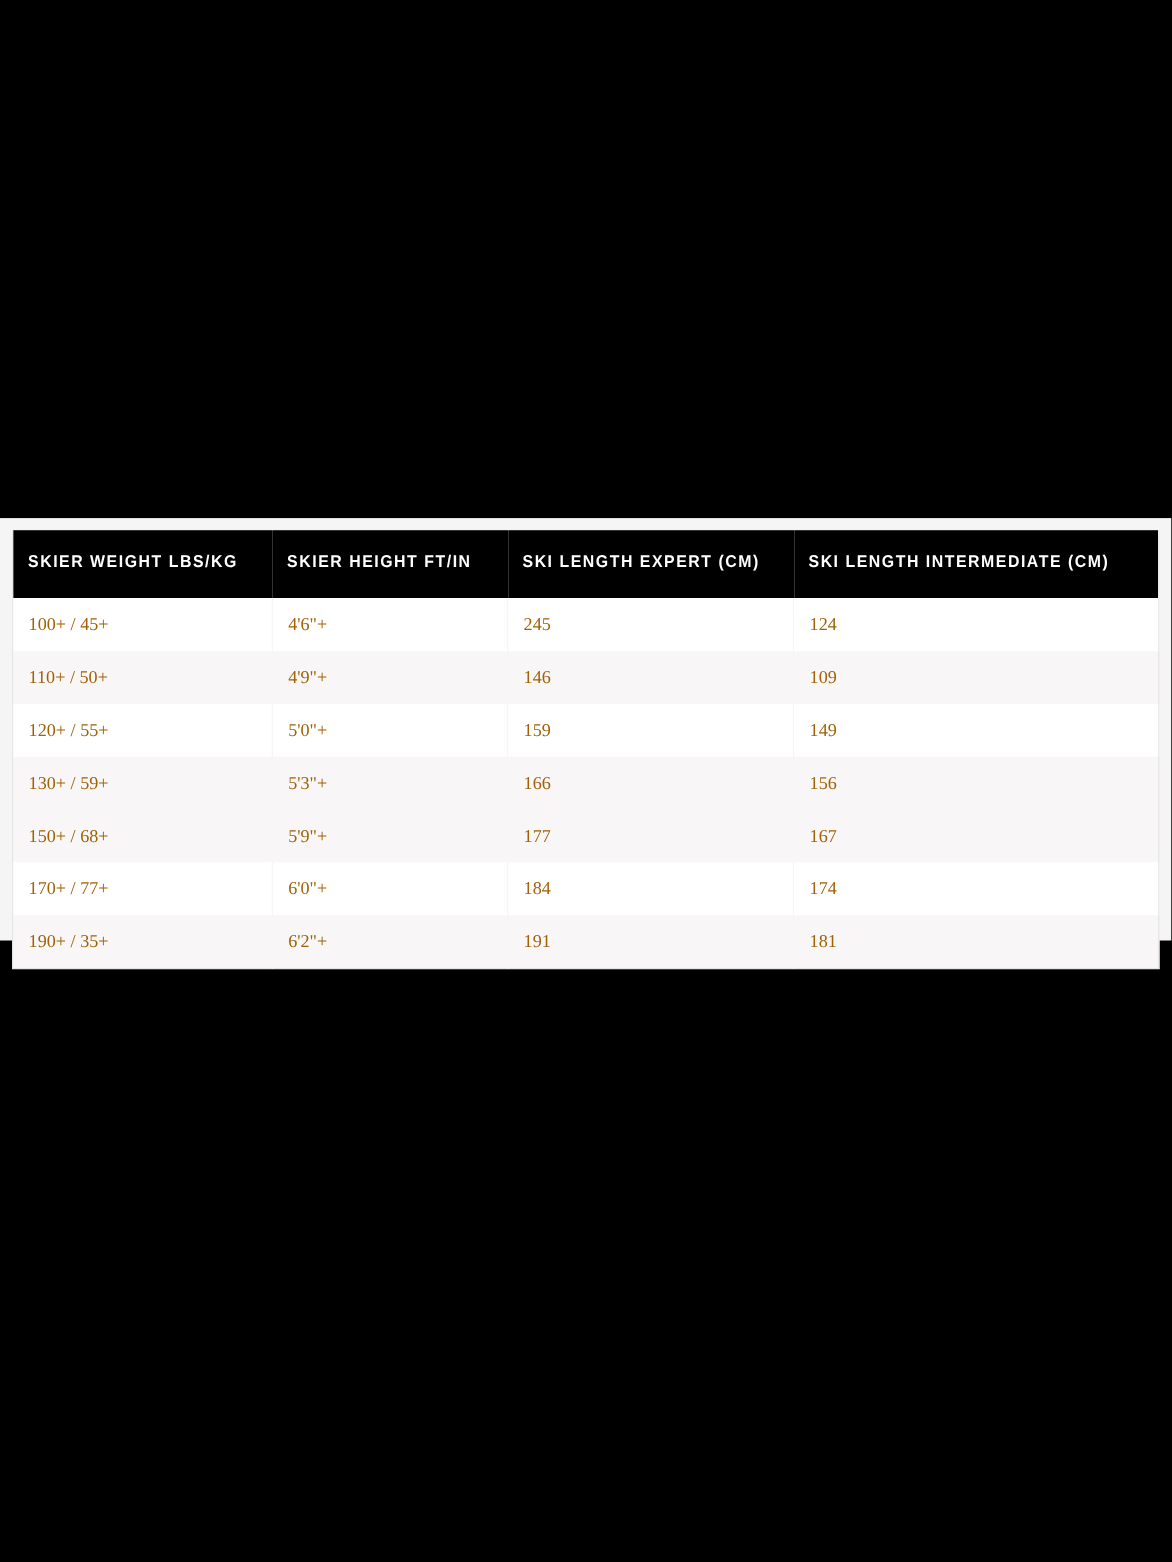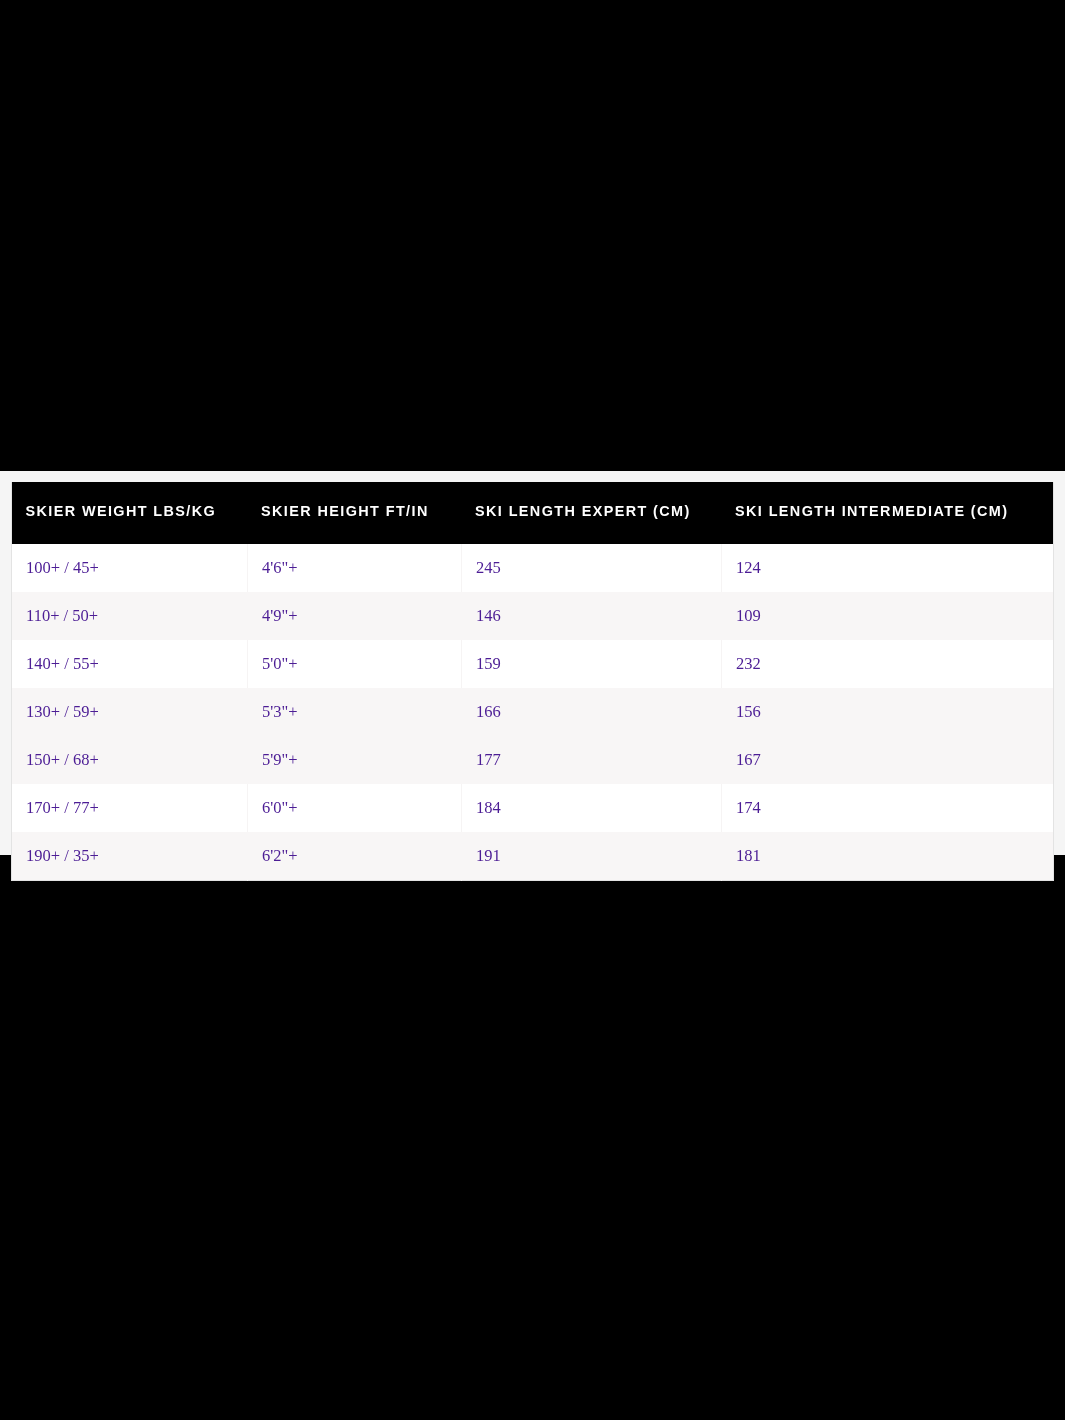--- a/index.html
+++ b/index.html
@@ -68,21 +68,21 @@
     padding: 18px 14px 22px 14px;
     transform: scaleX(0.93);
     transform-origin: left top;
     white-space: normal;
   }
 
   #size-chart tbody td {
     font-family: "Liberation Serif", "Liberation Sans", serif;
     font-size: 16.5px;
     line-height: 20px;
-    color: #4c1d95;
+    color: #a16207;
     padding: 14px 14px 14px 14px;
     height: 19px;
     vertical-align: middle;
     border-left: 1px solid #f6f4f4;
   }
   #size-chart tbody td:first-child {
     border-left: none;
   }
   #size-chart tbody tr.row-even {
     background: #ffffff;
@@ -127,24 +127,24 @@
           <td>245</td>
           <td>124</td>
         </tr>
         <tr class="row-odd">
           <td>110+ / 50+</td>
           <td>4'9"+</td>
           <td>146</td>
           <td>109</td>
         </tr>
         <tr class="row-even">
-          <td>140+ / 55+</td>
+          <td>120+ / 55+</td>
           <td>5'0"+</td>
           <td>159</td>
-          <td>232</td>
+          <td>149</td>
         </tr>
         <tr class="row-odd">
           <td>130+ / 59+</td>
           <td>5'3"+</td>
           <td>166</td>
           <td>156</td>
         </tr>
         <tr class="row-odd">
           <td>150+ / 68+</td>
           <td>5'9"+</td>

